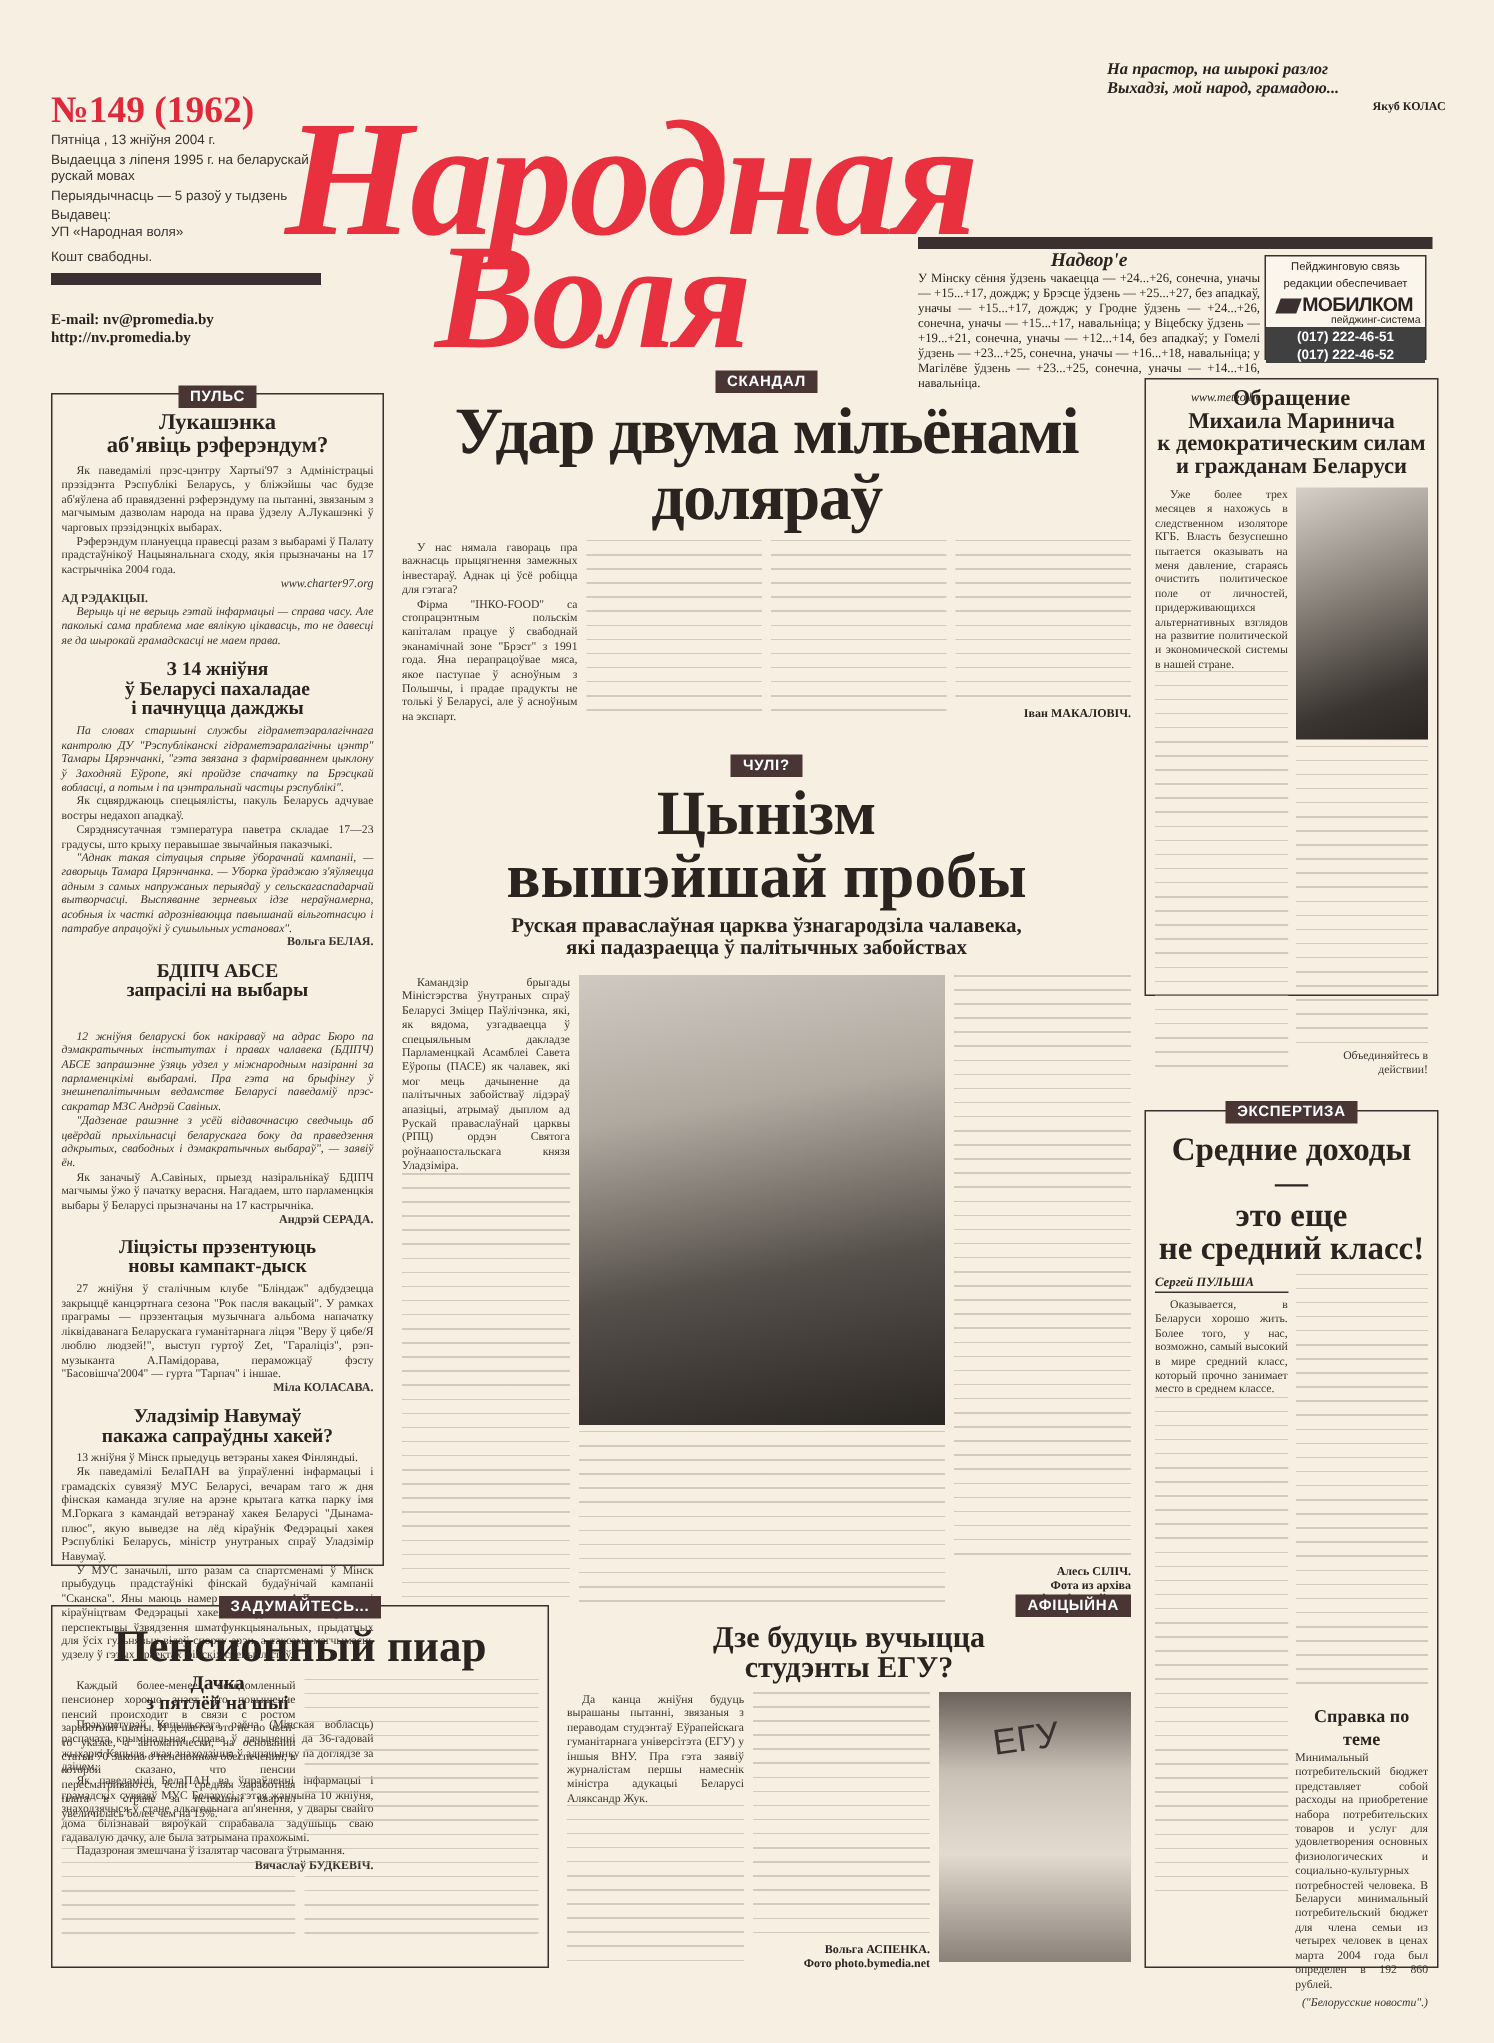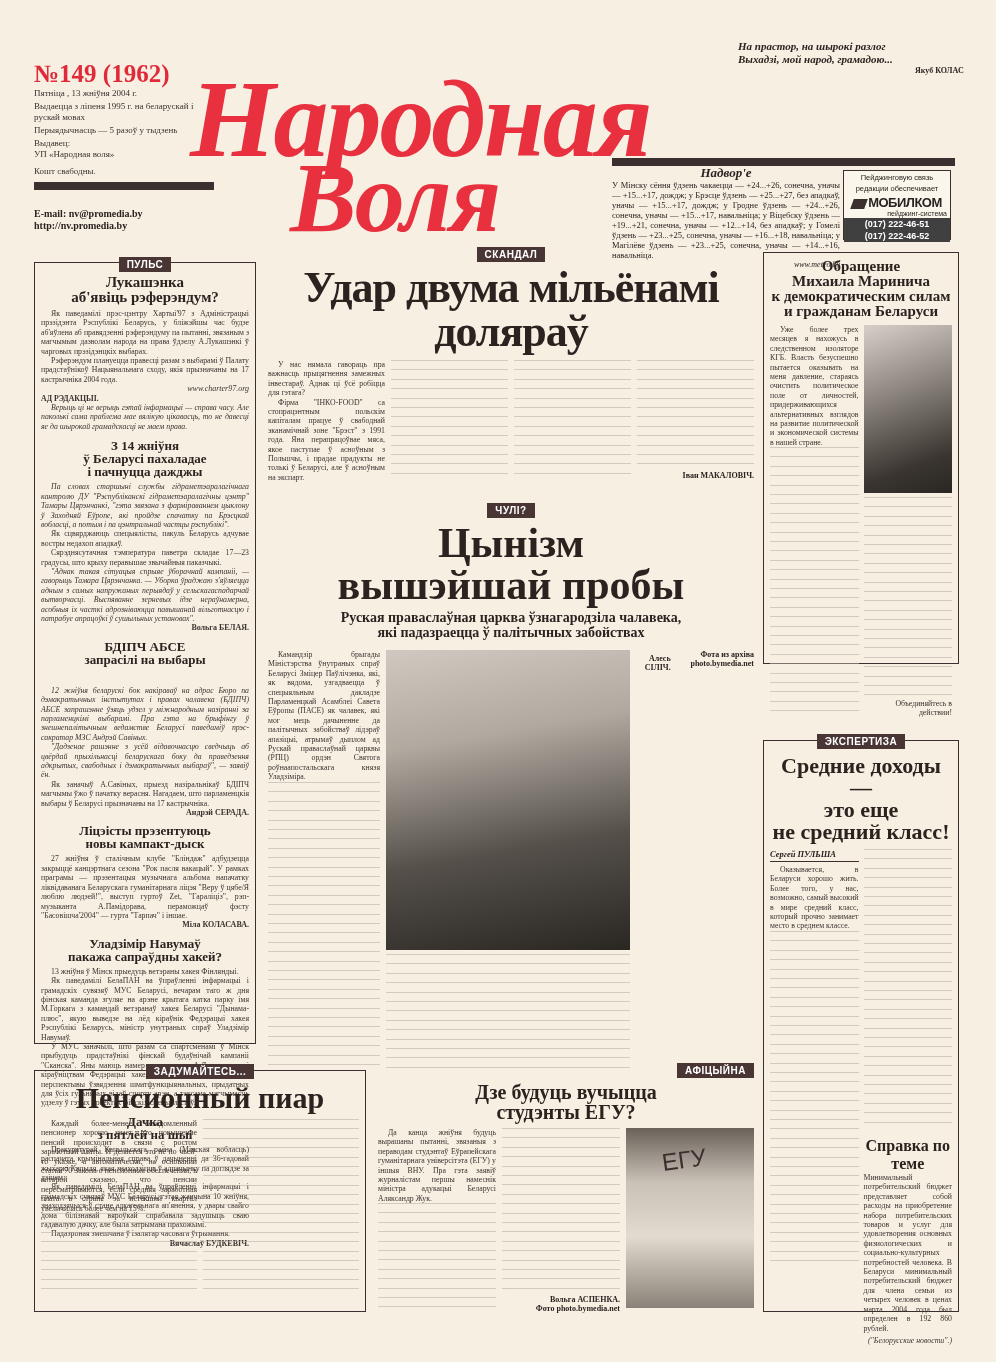--- a/index.html
+++ b/index.html
@@ -1,19 +1,19 @@
 <!DOCTYPE html>
 <html><head>
 <meta charset="utf-8">
 <style>
 *{box-sizing:border-box;margin:0;padding:0}
 body{width:996px;height:1362px;background:#f6efe2;font-family:"Liberation Serif","DejaVu Serif",serif;color:#2a2320;position:relative;overflow:hidden}
 .abs{position:absolute}
 .masthead-issue{left:34px;top:60px;color:#e02a3a;font-weight:bold;font-size:25px;font-family:"Liberation Serif",serif}
-.meta{left:34px;top:88px;font-size:9px;line-height:11px;font-family:Liberation Serif, serif;color:#3a3430;width:180px}
+.meta{left:34px;top:88px;font-size:9px;line-height:11px;font-family:Liberation Sans, sans-serif;color:#3a3430;width:180px}
 .meta div{margin-bottom:2px}
 .logo{left:150px;top:62px;width:760px;height:170px}
 .logo-word{position:absolute;color:#e8303f;font-family:"Liberation Serif",serif;font-style:italic;font-weight:bold;letter-spacing:-2px}
 .rule{background:#3c2f2f;height:8px}
 .email{left:34px;top:208px;font-weight:bold;font-size:10px;line-height:12px}
 .quote{left:738px;top:40px;font-style:italic;font-weight:bold;font-size:11px;line-height:13px;width:240px}
 .quote-author{left:915px;top:66px;font-size:8px;font-weight:bold}
 .weather{left:612px;top:168px;width:330px;font-size:8.5px;line-height:10px;text-align:justify}
 .weather h3{font-style:italic;text-align:center;font-size:13px;margin-bottom:2px}
 .weather .src{text-align:right;font-style:italic;font-size:8px}
@@ -165,42 +165,42 @@
   <div style="text-align:center;font-weight:bold;font-size:14px;line-height:15px;margin-top:4px"><span>Руская праваслаўная царква ўзнагародзіла чалавека,</span><br><span>які падазраецца ў палітычных забойствах</span></div>
   <div style="display:flex;gap:6px;margin-top:10px">
     <div class="txt" style="width:112px;height:420px;overflow:hidden">
         <p>Камандзір брыгады Міністэрства ўнутраных спраў Беларусі Зміцер Паўлічэнка, які, як вядома, узгадваецца ў спецыяльным дакладзе Парламенцкай Асамблеі Савета Еўропы (ПАСЕ) як чалавек, які мог мець дачыненне да палітычных забойстваў лідэраў апазіцыі, атрымаў дыплом ад Рускай праваслаўнай царквы (РПЦ) ордэн Святога роўнаапостальскага князя Уладзіміра.</p>
         <div class="filler" style="height:300px"></div>
       </div>
     <div style="flex:1">
       <div class="photo" style="height:300px;background:linear-gradient(170deg,#cfc9c1 0%,#b0a9a0 30%,#55504a 65%,#2a2622 100%)"></div>
       <div class="filler" style="height:120px;margin-top:4px"></div>
     </div>
-    <div style="width:118px;display:flex;flex-direction:row;height:420px">
+    <div style="width:118px;display:flex;flex-direction:column;height:420px">
       <div class="filler" style="flex:1"></div>
       <div class="sig" style="margin-top:4px">Алесь СІЛІЧ.</div>
       <div class="sig">Фота из архіва photo.bymedia.net</div>
     </div>
   </div>
 </div>
 
 <div class="abs box" style="left:763px;top:740px;width:196px;height:572px;padding:8px 6px">
   <div style="position:absolute;top:-10px;left:0;right:0;text-align:center"><span class="tag">ЭКСПЕРТИЗА</span></div>
   <h2 class="hd" style="font-size:22px;margin-top:6px"><span>Средние доходы —</span><br><span>это еще</span><br><span>не средний класс!</span></h2>
   <div style="display:flex;gap:5px;margin-top:6px">
     <div style="flex:1">
       <div style="font-weight:bold;font-style:italic;font-size:8.5px;border-bottom:1.5px solid #3c2f2f;padding-bottom:2px">Сергей ПУЛЬША</div>
       <div class="txt" style="margin-top:3px;height:400px;overflow:hidden">
           <p>Оказывается, в Беларуси хорошо жить. Более того, у нас, возможно, самый высокий в мире средний класс, который прочно занимает место в среднем классе.</p>
           <div class="filler" style="height:340px"></div>
         </div>
     </div>
     <div style="flex:1">
       <div class="filler" style="height:280px"></div>
-      <h3 style="font-size:16px;text-align:center;margin-top:8px">Справка по теме</h3>
+      <h3 style="font-size:12px;text-align:center;margin-top:8px">Справка по теме</h3>
       <div class="txt">Минимальный потребительский бюджет представляет собой расходы на приобретение набора потребительских товаров и услуг для удовлетворения основных физиологических и социально-культурных потребностей человека. В Беларуси минимальный потребительский бюджет для члена семьи из четырех человек в ценах марта 2004 года был определен в 192 860 рублей.</div>
       <div class="txt" style="text-align:right;font-style:italic;margin-top:3px">("Белорусские новости".)</div>
     </div>
   </div>
 </div>
 
 <div class="abs box" style="left:34px;top:1070px;width:332px;height:242px;padding:8px 6px">
   <div style="position:absolute;top:-10px;left:0;right:0;text-align:center"><span class="tag">ЗАДУМАЙТЕСЬ...</span></div>
   <h2 class="hd" style="font-size:30px;margin-top:4px">Пенсионный пиар</h2>
   <div style="display:flex;gap:6px;margin-top:6px">

